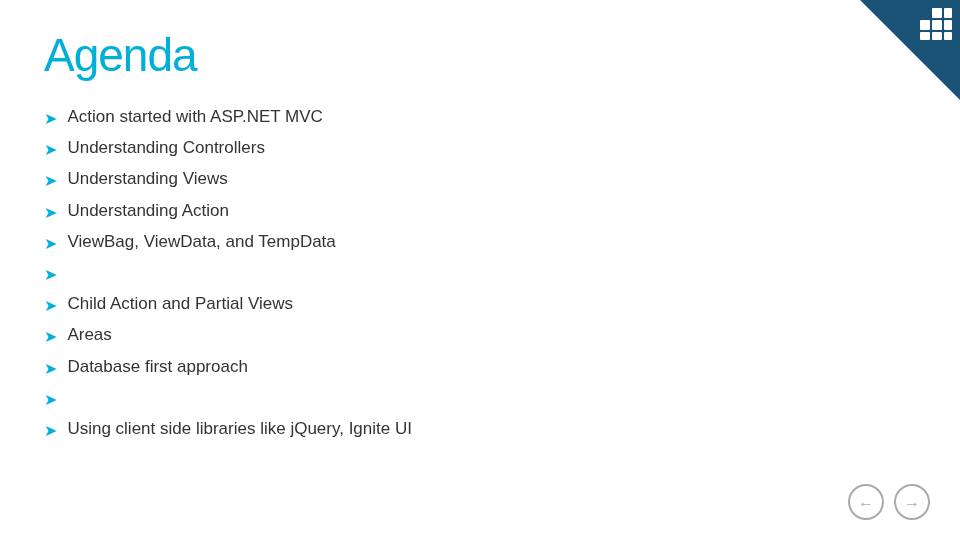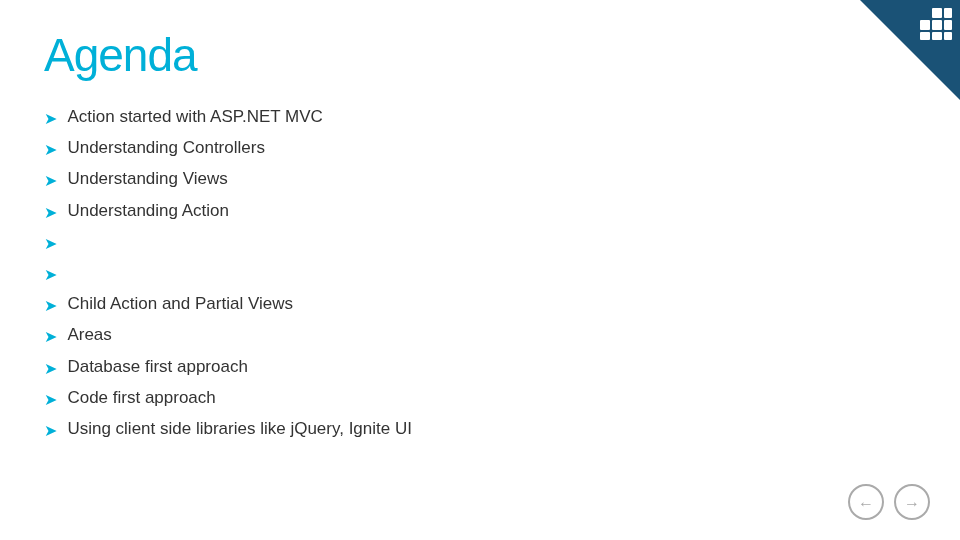--- a/index.html
+++ b/index.html
@@ -152,39 +152,39 @@
         <li>
           <span class="bullet">➤</span>
           <span>Understanding Views</span>
         </li>
         <li>
           <span class="bullet">➤</span>
           <span>Understanding Action</span>
         </li>
         <li>
           <span class="bullet">➤</span>
+          <span>ViewBag, ViewData, and TempData</span>
         </li>
         <li>
           <span class="bullet">➤</span>
         </li>
         <li>
           <span class="bullet">➤</span>
           <span>Child Action and Partial Views</span>
         </li>
         <li>
           <span class="bullet">➤</span>
           <span>Areas</span>
         </li>
         <li>
           <span class="bullet">➤</span>
           <span>Database first approach</span>
         </li>
         <li>
           <span class="bullet">➤</span>
-          <span>Code first approach</span>
         </li>
         <li>
           <span class="bullet">➤</span>
           <span>Using client side libraries like jQuery, Ignite UI</span>
         </li>
       </ul>
   </div>
 
   <div class="bottom-nav">
     <div class="nav-btn">

